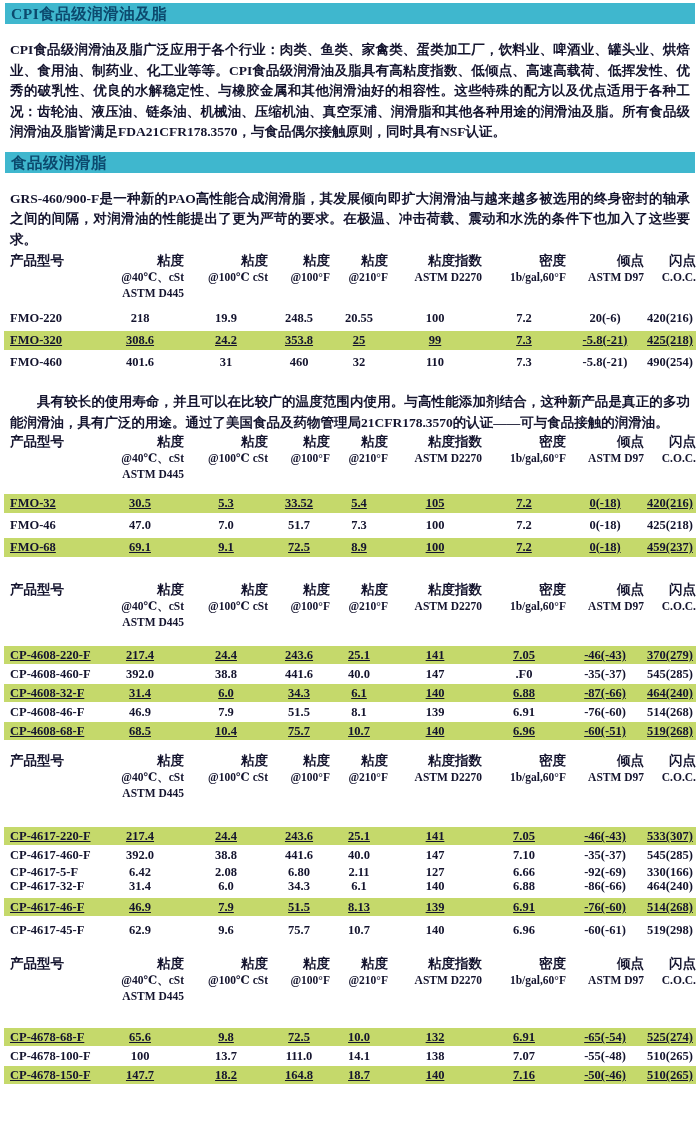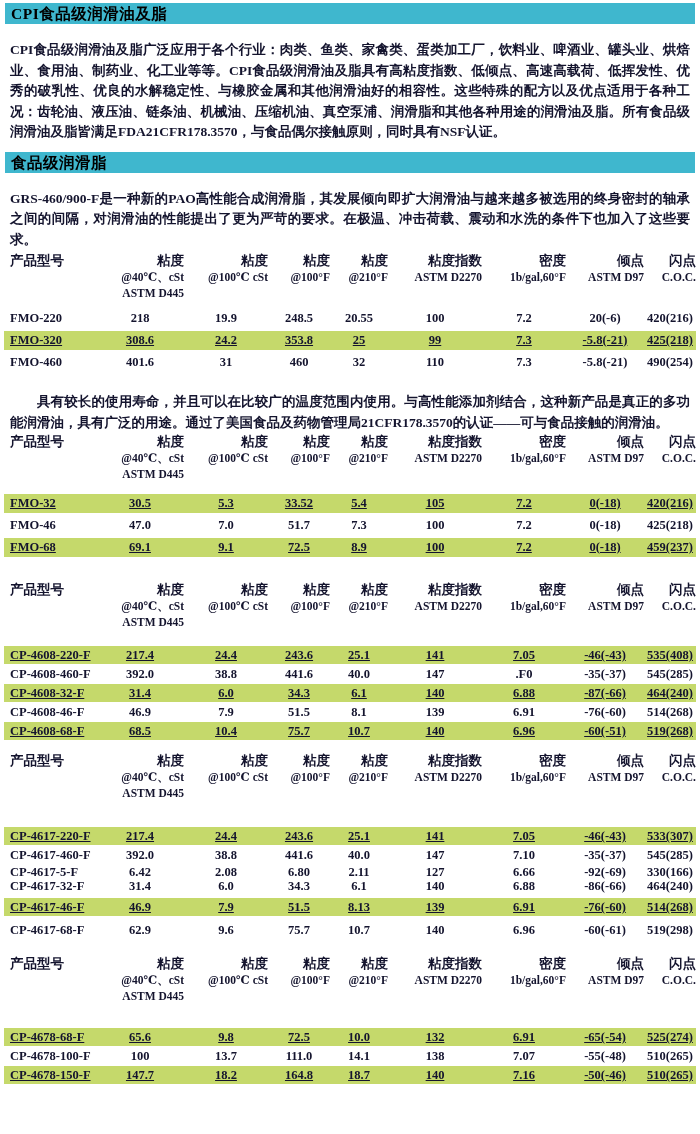--- a/index.html
+++ b/index.html
@@ -5,21 +5,21 @@
   html, body { margin: 0; padding: 0; }
   body {
     width: 700px;
     background: #ffffff;
     font-family: "Liberation Serif", "DejaVu Serif", serif;
     color: #14142e;
     -webkit-font-smoothing: antialiased;
   }
   .bar {
     background: #3fb7ce;
-    color: #000000;
+    color: #0c4a6e;
     font-weight: bold;
     font-size: 15.5px;
     line-height: 21px;
     height: 21px;
     padding: 0 6px;
     margin: 16px 5px;
     letter-spacing: 0.5px;
   }
   .bar1 { margin-top: 3px; }
   .bar2 { margin-top: 9px; }
@@ -272,21 +272,21 @@
     <div class="tbody">
       <div class="trow hl">
         <div class="tcell c0">CP-4608-220-F</div>
         <div class="tcell c1">217.4</div>
         <div class="tcell c2">24.4</div>
         <div class="tcell c3">243.6</div>
         <div class="tcell c4">25.1</div>
         <div class="tcell c5">141</div>
         <div class="tcell c6">7.05</div>
         <div class="tcell c7">-46(-43)</div>
-        <div class="tcell c8">535(408)</div>
+        <div class="tcell c8">370(279)</div>
       </div>
       <div class="trow">
         <div class="tcell c0">CP-4608-460-F</div>
         <div class="tcell c1">392.0</div>
         <div class="tcell c2">38.8</div>
         <div class="tcell c3">441.6</div>
         <div class="tcell c4">40.0</div>
         <div class="tcell c5">147</div>
         <div class="tcell c6">.F0</div>
         <div class="tcell c7">-35(-37)</div>
@@ -417,21 +417,21 @@
         <div class="tcell c1">46.9</div>
         <div class="tcell c2">7.9</div>
         <div class="tcell c3">51.5</div>
         <div class="tcell c4">8.13</div>
         <div class="tcell c5">139</div>
         <div class="tcell c6">6.91</div>
         <div class="tcell c7">-76(-60)</div>
         <div class="tcell c8">514(268)</div>
       </div>
       <div class="trow">
-        <div class="tcell c0">CP-4617-68-F</div>
+        <div class="tcell c0">CP-4617-45-F</div>
         <div class="tcell c1">62.9</div>
         <div class="tcell c2">9.6</div>
         <div class="tcell c3">75.7</div>
         <div class="tcell c4">10.7</div>
         <div class="tcell c5">140</div>
         <div class="tcell c6">6.96</div>
         <div class="tcell c7">-60(-61)</div>
         <div class="tcell c8">519(298)</div>
       </div>
     </div>

